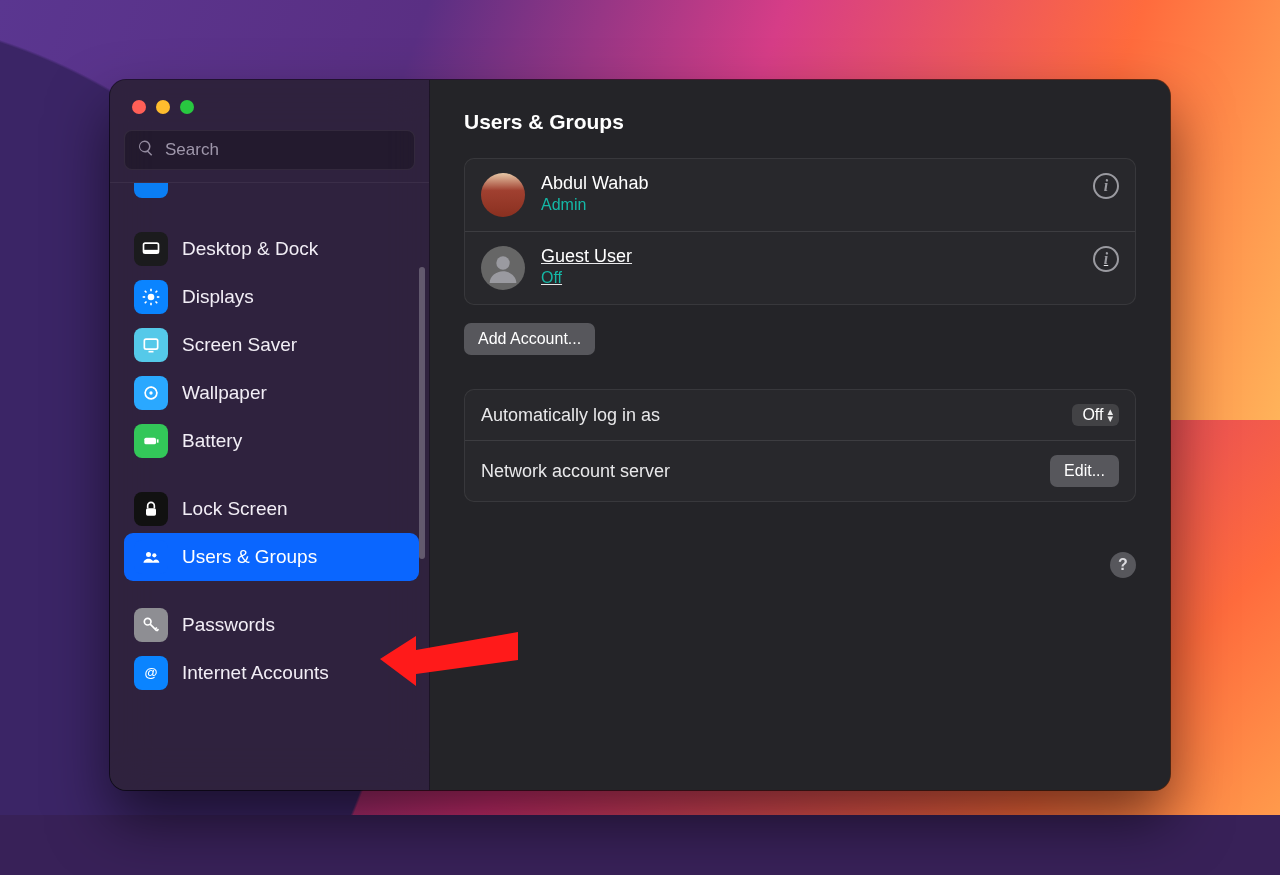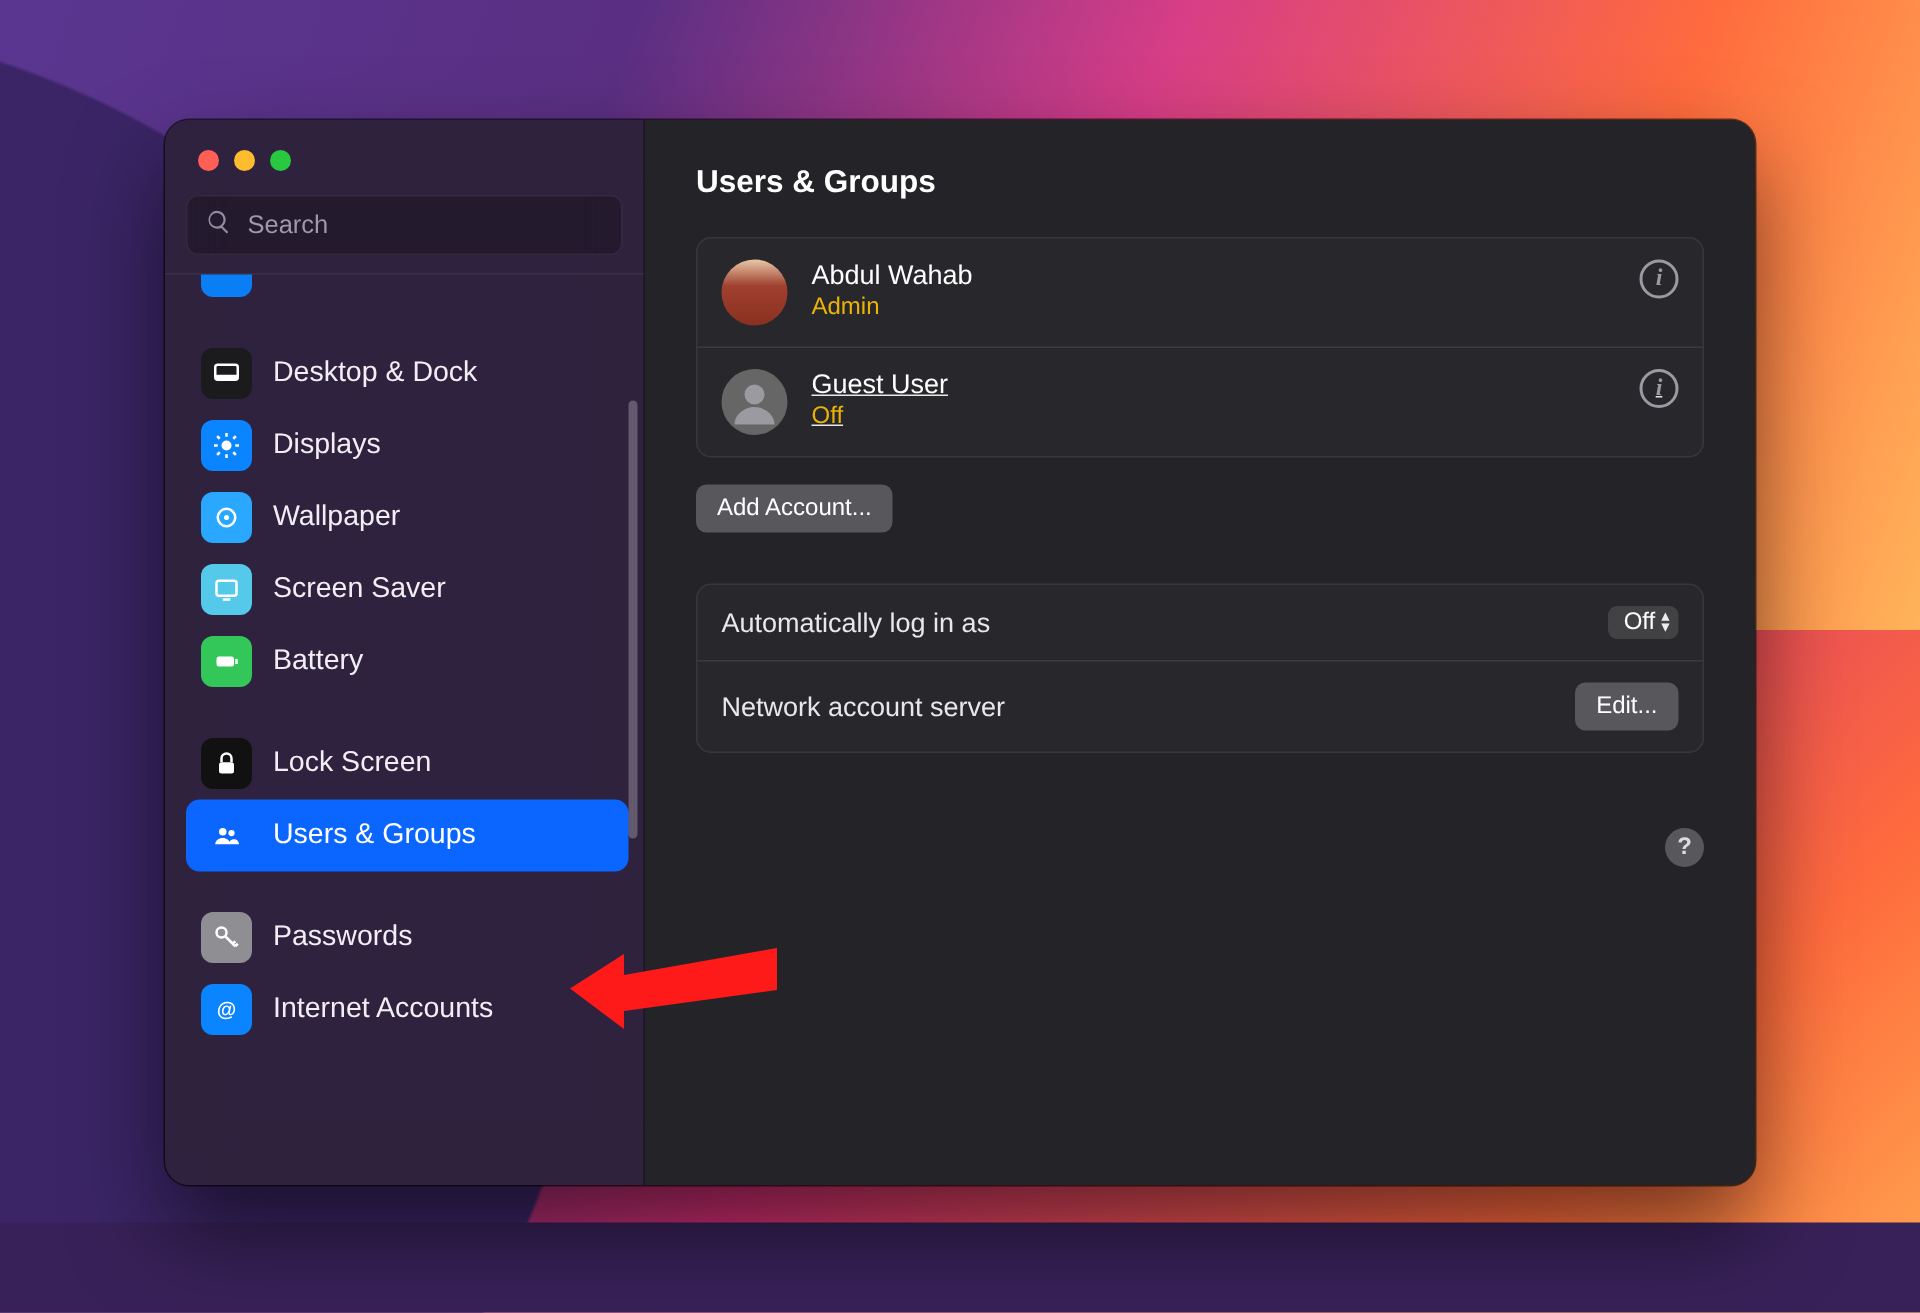--- a/index.html
+++ b/index.html
@@ -113,21 +113,21 @@
   }
   .user-row{
     display:flex; align-items:flex-start; padding:14px 16px;
     gap:16px;
   }
   .user-row + .user-row{border-top:1px solid rgba(255,255,255,0.1);text-decoration:underline;}
   .avatar{width:44px;height:44px;border-radius:50%;background:#666;flex:0 0 44px;overflow:hidden;display:flex;align-items:center;justify-content:center;}
   .avatar.user1{background:linear-gradient(180deg,#e8c9a8 0%, #a04030 40%, #8a3020 100%);} 
   .avatar.guest svg{width:40px;height:40px;fill:#9a9aa0;}
   .u-name{font-size:18px;color:#fff;}
-  .u-role{font-size:16px;color:#eab308;margin-top:2px;}
+  .u-role{font-size:16px;color:#14b8a6;margin-top:2px;}
   .info-btn{
     margin-left:auto; width:26px;height:26px;border-radius:50%;
     border:2px solid #9a9aa0; display:flex;align-items:center;justify-content:center;
     color:#9a9aa0; font-family:Georgia,serif; font-style:italic; font-size:16px; font-weight:600;
     background:transparent;
   }
   .add-row{display:flex;justify-content:flex-start;margin:18px 2px 34px 0;}
   .btn{
     background:#57575c;color:#fff;border:none;border-radius:7px;
     padding:7px 14px;font-size:16px;
@@ -212,37 +212,37 @@
                   <line x1="4.5" y1="4.5" x2="6.6" y2="6.6"></line>
                   <line x1="17.4" y1="17.4" x2="19.5" y2="19.5"></line>
                   <line x1="4.5" y1="19.5" x2="6.6" y2="17.4"></line>
                   <line x1="17.4" y1="6.6" x2="19.5" y2="4.5"></line>
                 </g>
               </svg>
           </div>
           <span class="lbl">Displays</span>
         </div>
         <div class="sb-item">
+          <div class="sb-icon ic-screensaver">
+            <svg viewBox="0 0 24 24">
+                <rect x="4" y="5" width="16" height="12" rx="2" fill="none" stroke="#fff" stroke-width="2"></rect>
+                <rect x="9" y="19" width="6" height="2" fill="#fff"></rect>
+              </svg>
+          </div>
+          <span class="lbl">Screen Saver</span>
+        </div>
+        <div class="sb-item">
           <div class="sb-icon ic-wallpaper">
             <svg viewBox="0 0 24 24">
                 <circle cx="12" cy="12" r="7" fill="none" stroke="#fff" stroke-width="2"></circle>
                 <circle cx="12" cy="12" r="2"></circle>
                 <path d="M12 5a7 7 0 010 14M5 12a7 7 0 0114 0" fill="none" stroke="#fff" stroke-width="1"></path>
               </svg>
           </div>
           <span class="lbl">Wallpaper</span>
-        </div>
-        <div class="sb-item">
-          <div class="sb-icon ic-screensaver">
-            <svg viewBox="0 0 24 24">
-                <rect x="4" y="5" width="16" height="12" rx="2" fill="none" stroke="#fff" stroke-width="2"></rect>
-                <rect x="9" y="19" width="6" height="2" fill="#fff"></rect>
-              </svg>
-          </div>
-          <span class="lbl">Screen Saver</span>
         </div>
         <div class="sb-item">
           <div class="sb-icon ic-battery">
             <svg viewBox="0 0 24 24">
                 <rect x="4" y="8" width="14" height="8" rx="2" fill="#fff"></rect>
                 <rect x="19" y="10" width="2" height="4" fill="#fff"></rect>
               </svg>
           </div>
           <span class="lbl">Battery</span>
         </div>

